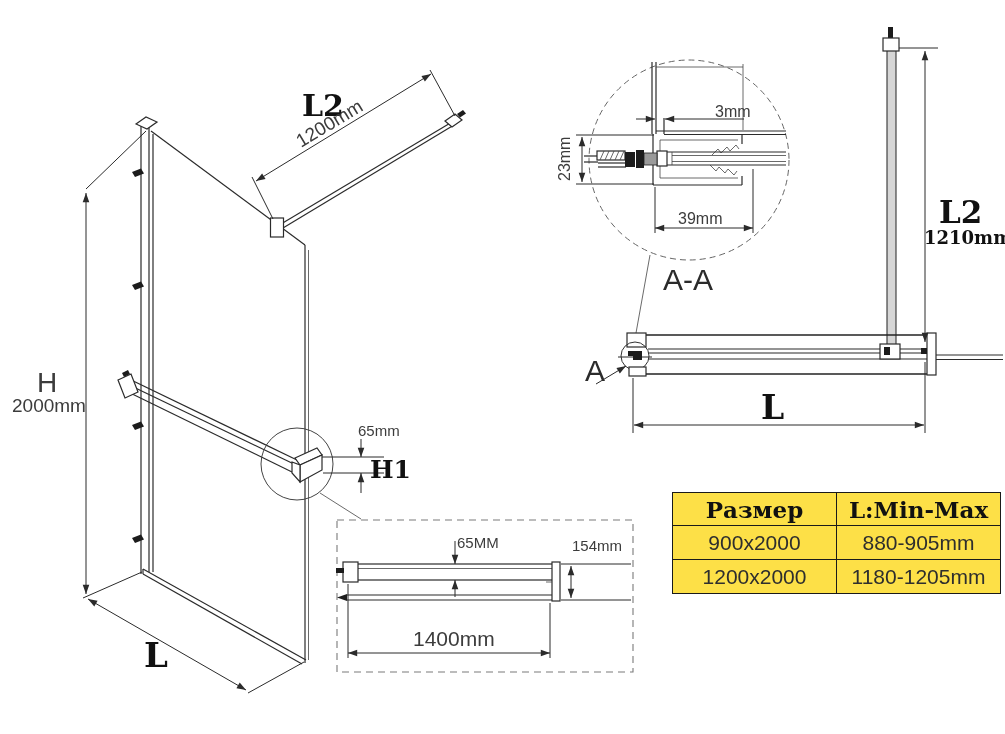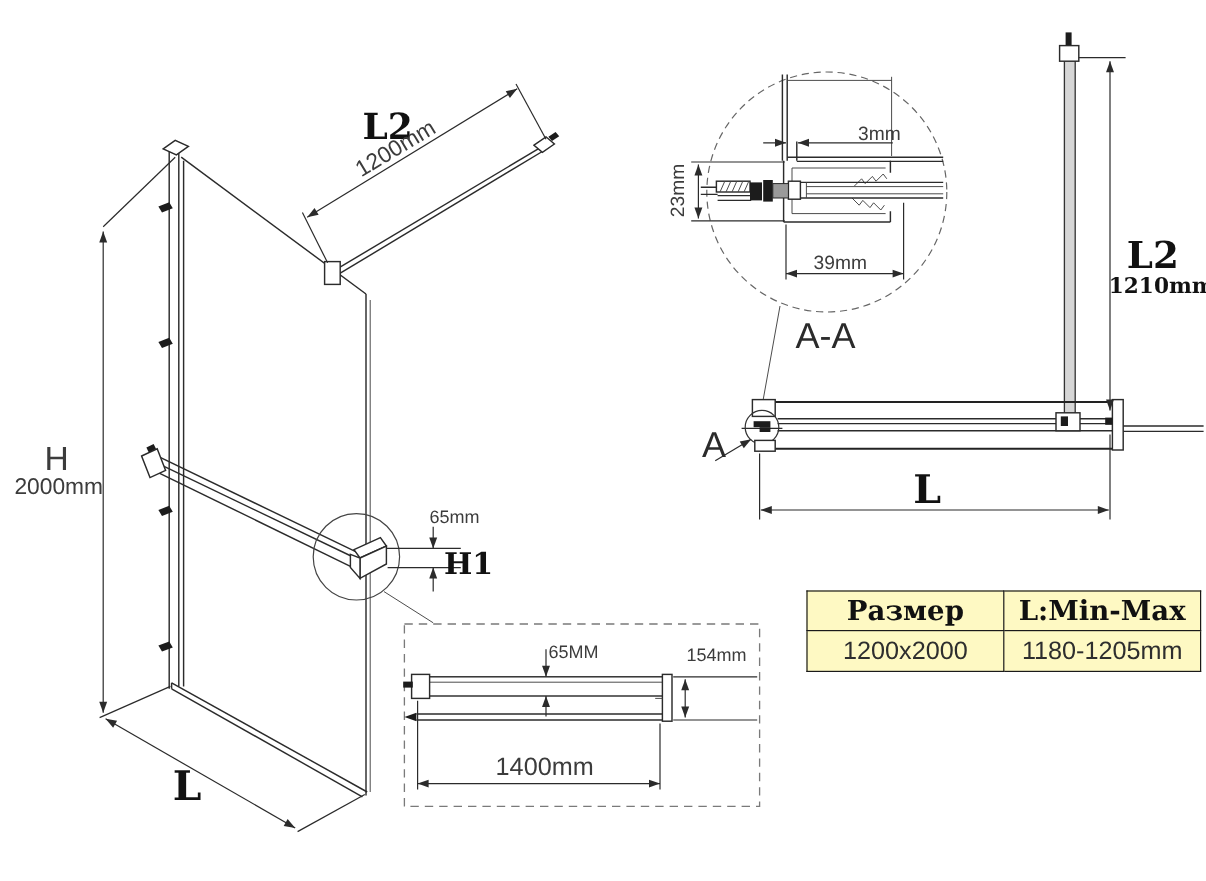--- a/index.html
+++ b/index.html
@@ -13,21 +13,21 @@
   text.aatxt   { font-family:"Liberation Sans", sans-serif; fill:#2b2b2b; }
   .ln   { stroke:#2b2b2b; stroke-width:1.2; fill:none; }
   .lnthk{ stroke:#222;    stroke-width:1.6; fill:none; }
   .dim  { stroke:#2b2b2b; stroke-width:1;   fill:none; }
   .thin { stroke:#444;    stroke-width:0.8; fill:none; }
   .wfill{ fill:#ffffff; stroke:#2b2b2b; stroke-width:1.2; }
   .blk  { fill:#1c1c1c; stroke:none; }
   .gray { fill:#d6d6d6; stroke:#333; stroke-width:1.1; }
   #size-table {
     position:absolute; left:672px; top:480px; width:329px;
-    border-collapse:collapse; table-layout:fixed; background:#fef9c3;
+    border-collapse:collapse; table-layout:fixed; background:#fde047;
   }
   #size-table th, #size-table td {
     border:1.6px solid #1a1a1a; text-align:center; vertical-align:middle;
     padding:0; height:33px; white-space:nowrap;
   }
   #size-table th {
     font-family:"DejaVu Serif", serif; font-weight:bold; font-size:23px; color:#111; height:32px;
   }
   #size-table td {
     font-family:"Liberation Sans", sans-serif; font-size:21px; font-weight:400; color:#2e2e2e;
@@ -251,19 +251,23 @@
 
 <table id="size-table">
   <thead>
     <tr>
       <th>Размер</th>
       <th>L:Min-Max</th>
     </tr>
   </thead>
   <tbody>
     <tr>
+      <td>900x2000</td>
+      <td>880-905mm</td>
+    </tr>
+    <tr>
       <td>1200x2000</td>
       <td>1180-1205mm</td>
     </tr>
   </tbody>
 </table>
 
 </div>
 
 </body></html>

